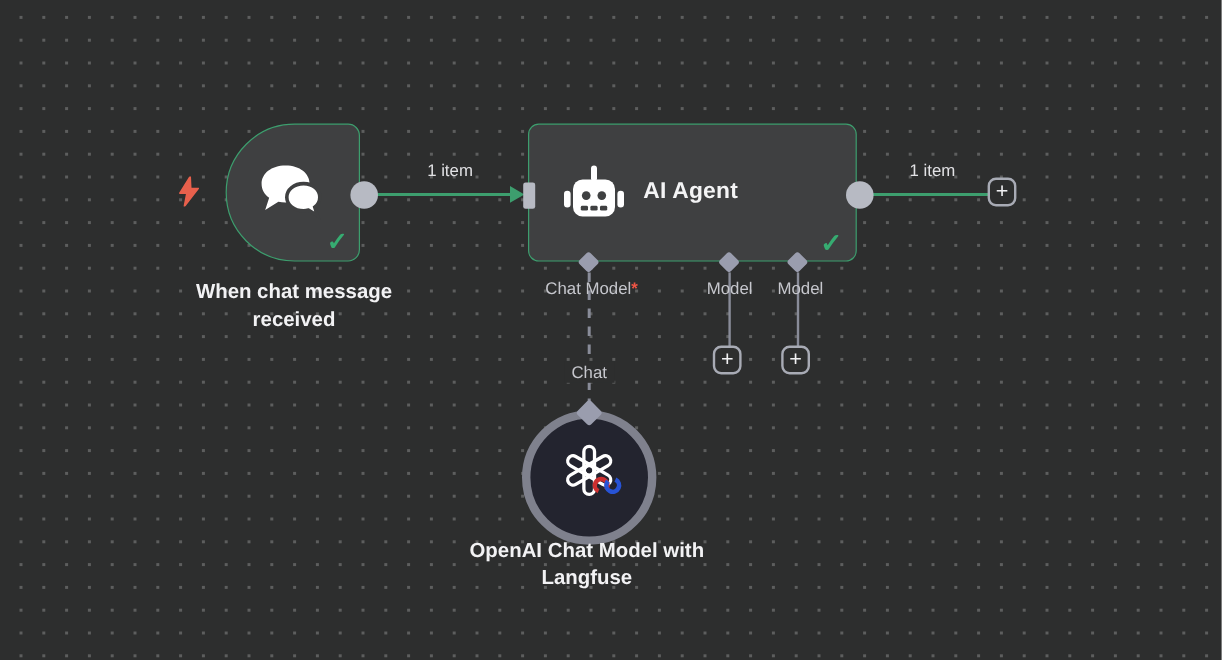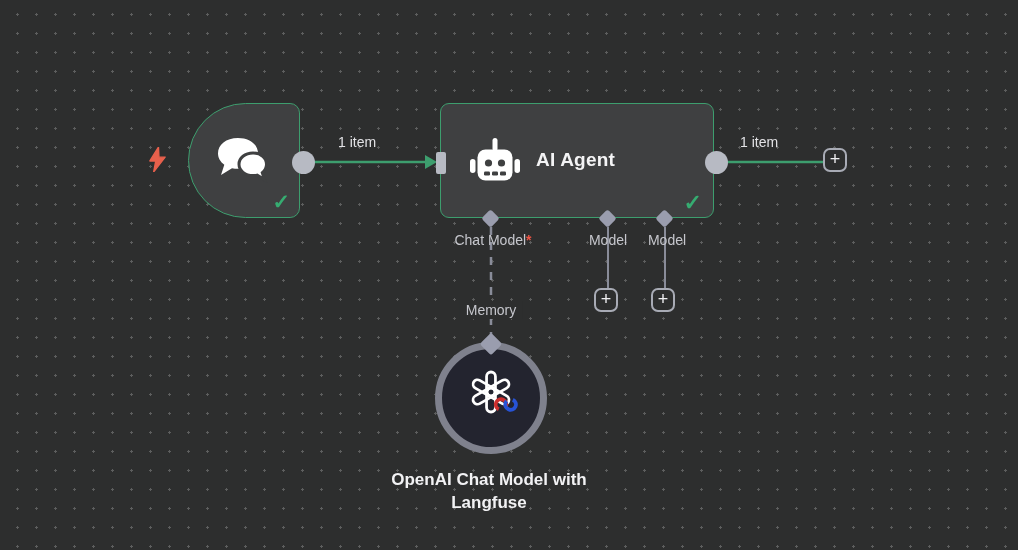--- a/index.html
+++ b/index.html
@@ -56,25 +56,25 @@
   }
 
   .bolt { position:absolute; left:148px; top:147px; width:19px; height:25px; z-index:2; }
 
   
   .node-label {
     position:absolute; text-align:center; color:#f2f2f4;
     font-size:17px; font-weight:700; line-height:24px; z-index:2;
   }
   .label-trigger { left:140px; top:231px; width:210px; }
-  .label-model   { left:389px; top:468px; width:200px; line-height:23px; }
+  .label-model   { left:389px; top:447px; width:200px; line-height:23px; }
 
   
   .wire-count {
-    position:absolute; color:#e2e2e5; font-size:14px; z-index:2;
+    position:absolute; text-align:center; color:#e2e2e5; font-size:14px; z-index:2;
   }
   .count-1 { left:338px; top:134px; width:74px; }
   .count-2 { left:740px; top:134px; width:74px; }
 
   
   .diamond {
     position:absolute; width:13px; height:13px; background:#9a9dae;
     transform:rotate(45deg); border-radius:2.5px; z-index:3;
   }
   .d-chatmodel { left:484px; top:212px; }
@@ -135,20 +135,21 @@
 
   <div class="node node-trigger">
     <svg class="chat-icon" viewBox="0 0 56 50">
       <path d="M24 3 C12 3 4 9.7 4 18.3 C4 23 6.4 27 10.3 29.7 L7 40 L18 33.2 C19.9 33.6 21.9 33.8 24 33.8 C36 33.8 44 27 44 18.3 C44 9.7 36 3 24 3 Z" fill="#ffffff"></path>
       <path d="M39 18 C31 18 25 23 25 29.3 C25 35.6 31 40.6 39 40.6 C40.4 40.6 41.8 40.4 43.1 40.1 L50.5 44.6 L48.3 37.7 C50.9 35.6 52.5 32.6 52.5 29.3 C52.5 23 47 18 39 18 Z" fill="#ffffff" stroke="#3f4041" stroke-width="3"></path>
     </svg>
     <span class="check check-trigger">✓</span>
     <div class="out-circle out-circle-trigger"></div>
   </div>
 
+  <div class="node-label label-trigger">When chat message received</div>
 
   <div class="wire-count count-1">1 item</div>
   <div class="wire-count count-2">1 item</div>
 
   <div class="node node-agent">
     <div class="input-rect"></div>
     <svg class="robot-icon" viewBox="0 0 56 52">
       <rect x="25.5" y="2" width="5" height="13" rx="2.5" fill="#ffffff"></rect>
       <rect x="3" y="23" width="5.5" height="14" rx="2.75" fill="#ffffff"></rect>
       <rect x="47.5" y="23" width="5.5" height="14" rx="2.75" fill="#ffffff"></rect>
@@ -166,21 +167,21 @@
 
   <div class="diamond d-chatmodel"></div>
   <div class="diamond d-memory"></div>
   <div class="diamond d-tool"></div>
   <div class="diamond d-modeltop"></div>
 
   <div class="ep-label ep-chatmodel"><span>Chat Model</span><span class="req">*</span></div>
   <div class="ep-label ep-memory">Model</div>
   <div class="ep-label ep-tool">Model</div>
 
-  <div class="model-wire-label">Memory</div>
+  <div class="model-wire-label">Chat</div>
 
   <div class="plus-btn plus-memory">+</div>
   <div class="plus-btn plus-tool">+</div>
   <div class="plus-btn plus-output">+</div>
 
   <div class="node-model">
     <svg class="openai-logo" viewBox="-27 -27 54 54">
       <g stroke="#ffffff" stroke-width="3.1" fill="none" stroke-linejoin="round">
         <rect x="-5" y="-22.5" width="10" height="27" rx="5"></rect>
         <rect x="-5" y="-22.5" width="10" height="27" rx="5" transform="rotate(60)"></rect>

